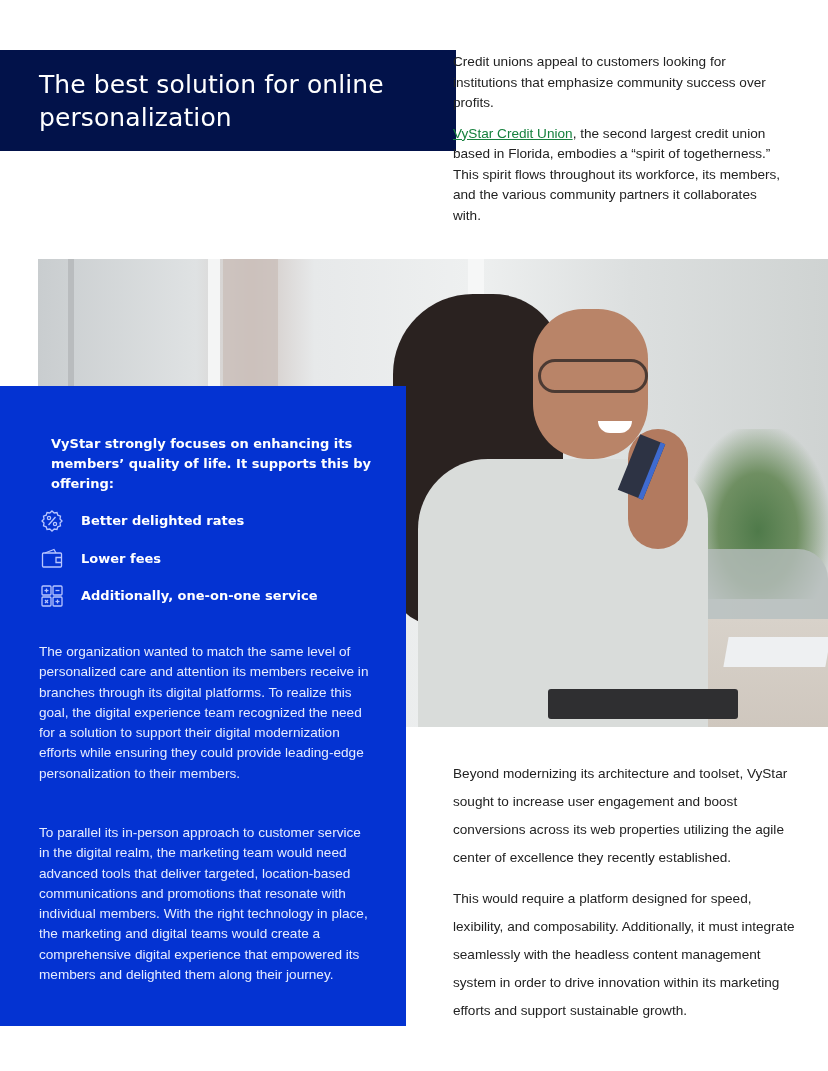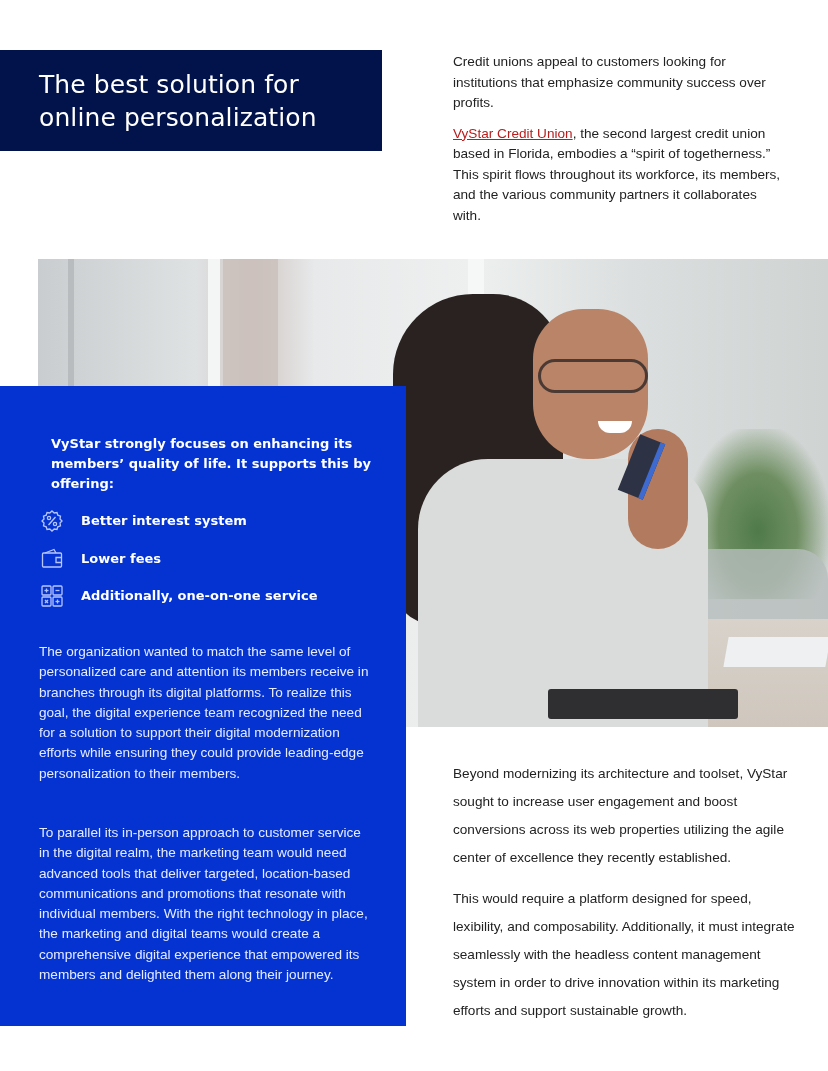--- a/index.html
+++ b/index.html
@@ -1,28 +1,28 @@
 <!DOCTYPE html>
 <html><head>
 <meta charset="utf-8">
 <style>
   html, body { margin: 0; padding: 0; background: #ffffff; }
   body { width: 828px; height: 1071px; position: relative; overflow: hidden;
          font-family: "Liberation Sans", sans-serif; color: #1a1a1a; }
 
-  .title-box { position: absolute; left: 0; top: 50px; width: 382px; height: 101px;
+  .title-box { position: absolute; left: 0; top: 50px; width: 456px; height: 101px;
                background: #02124a; }
   .title-box h1 { position: absolute; left: 39px; top: 18px; margin: 0;
                   font-family: "DejaVu Sans", sans-serif; font-weight: normal;
                   font-size: 25px; line-height: 33px; color: #ffffff; letter-spacing: 0.1px; }
 
   .intro { position: absolute; left: 453px; top: 52px; width: 340px;
            font-size: 13.6px; line-height: 20.5px; color: #222; }
   .intro p { margin: 0 12px 10px 0; }
-  .intro a { color: #b91c1c; text-decoration: underline; }
+  .intro a { color: #15803d; text-decoration: underline; }
 
   
   .photo { position: absolute; left: 38px; top: 259px; width: 790px; height: 468px;
            overflow: hidden;
            background: linear-gradient(90deg, #c9cdcf 0%, #dfe2e3 20%, #cfc6c2 27%, #e7e9ea 35%, #eef0f0 55%, #dcdfdf 75%, #cfd3d2 100%); }
   .photo .win1 { position: absolute; left: 30px; top: 0; width: 6px; height: 468px; background: #b9bcbe; }
   .photo .win2 { position: absolute; left: 170px; top: 0; width: 12px; height: 468px; background: #f4f5f5; }
   .photo .win3 { position: absolute; left: 430px; top: 0; width: 16px; height: 468px; background: #f6f7f7; }
   .photo .wall { position: absolute; left: 185px; top: 0; width: 55px; height: 468px; background: #cbbfba; opacity: .8; }
   .photo .plant { position: absolute; left: 650px; top: 170px; width: 140px; height: 170px;
@@ -104,21 +104,21 @@
   <ul class="benefits">
     <li>
       <span class="ico">
         <svg width="24" height="24" viewBox="0 0 24 24" fill="none" stroke="#b8c6ff" stroke-width="1.3">
           <path d="M12 2 L14.2 4 L17 3.5 L17.8 6.2 L20.5 7.2 L20 10 L22 12 L20 14 L20.5 16.8 L17.8 17.8 L17 20.5 L14.2 20 L12 22 L9.8 20 L7 20.5 L6.2 17.8 L3.5 16.8 L4 14 L2 12 L4 10 L3.5 7.2 L6.2 6.2 L7 3.5 L9.8 4 Z"></path>
           <circle cx="9" cy="9" r="1.6"></circle>
             <circle cx="15" cy="15" r="1.6"></circle>
             <line x1="15.5" y1="8" x2="8.5" y2="16"></line>
         </svg>
       </span>
-      <span class="lbl">Better interest system</span>
+      <span class="lbl">Better delighted rates</span>
     </li>
     <li>
       <span class="ico">
         <svg width="24" height="24" viewBox="0 0 24 24" fill="none" stroke="#b8c6ff" stroke-width="1.3">
           <rect x="2.5" y="7" width="19" height="14" rx="1"></rect>
           <path d="M5 7 L14 3.5 L16 7"></path>
           <path d="M21.5 11.5 H16 V16.5 H21.5"></path>
         </svg>
       </span>
       <span class="lbl">Lower fees</span>

